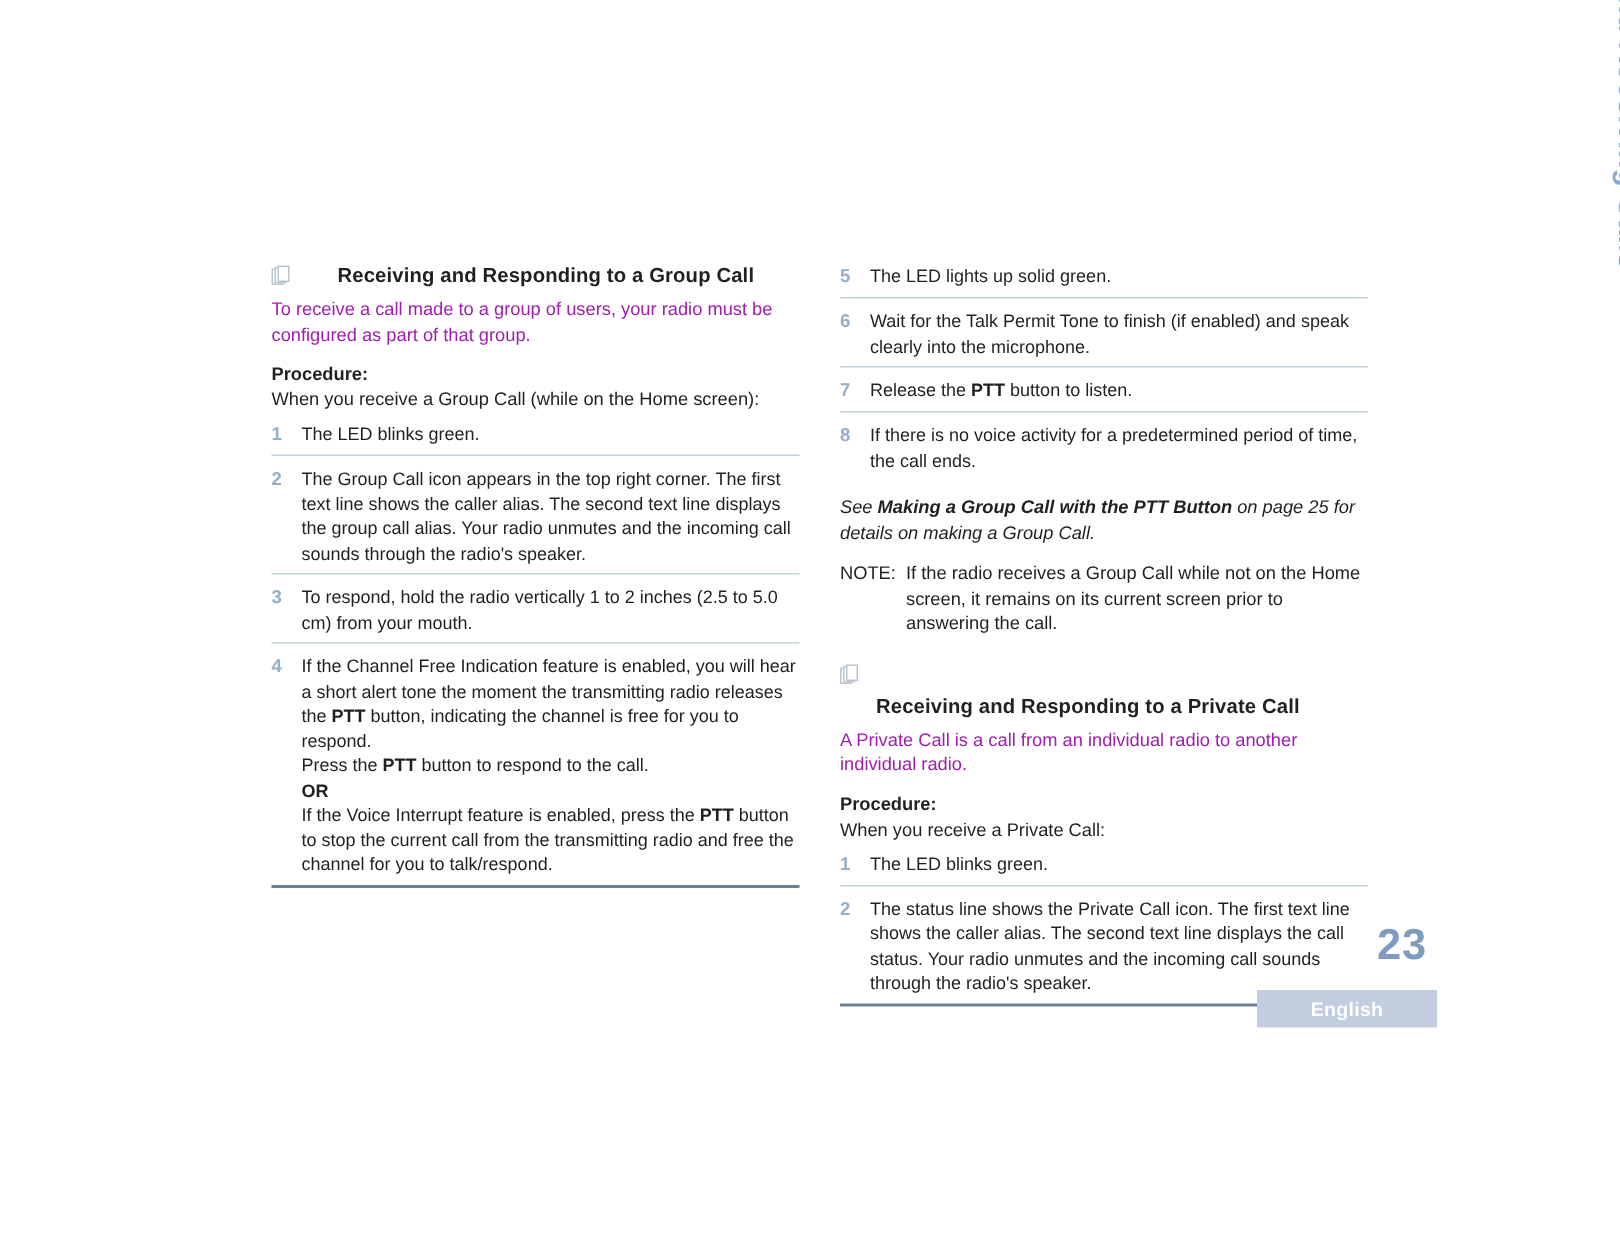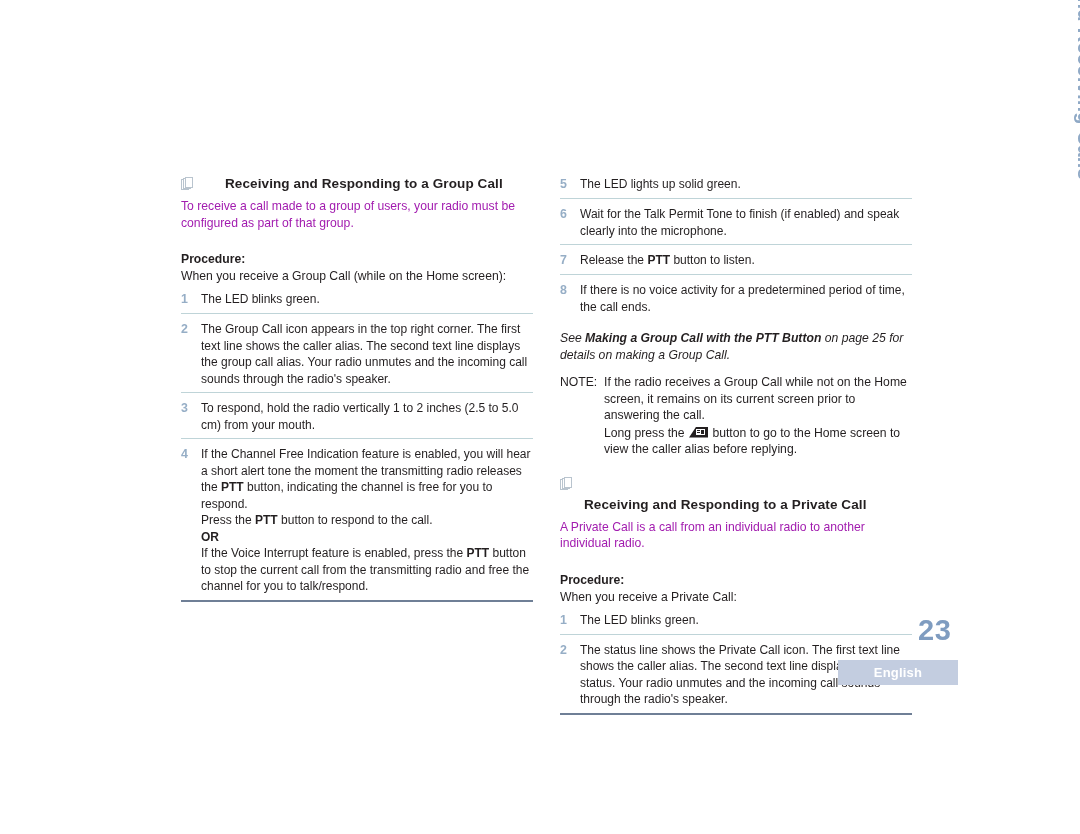--- a/index.html
+++ b/index.html
@@ -57,21 +57,21 @@
   .pages-icon i.b3 { left: 4px; top: 0px; width: 8px; height: 11px; }
 
   
   p.body {
     margin: 0;
     font-size: 12.2px;
     line-height: 16.5px;
     color: #a21caf;
   }
   .proc {
-    margin: 20px 0 0 0;
+    margin: 10px 0 0 0;
     font-size: 12.2px;
     line-height: 17px;
     font-weight: bold;
   }
   .proc-intro {
     margin: 0 0 6px 0;
     font-size: 12.2px;
     line-height: 17px;
   }
 
@@ -301,21 +301,20 @@
       </li>
 
     </ol>
 
     <p class="see-ref"><span>See </span><b>Making a Group Call with the PTT Button</b><span> on page 25 for details on making a Group Call.</span></p>
 
     <div class="note">
       <span class="note-label">NOTE:</span>
       <span class="note-body">
         <span class="np" style="display:block;">If the radio receives a Group Call while not on the Home screen, it remains on its current screen prior to answering the call.</span>
-        <span class="np" style="display:block;"><span>Long press the </span><span class="key-glyph"><span class="ramp"></span><span class="inner"></span><span class="bar"></span><span class="bar2"></span><span class="dot"></span></span><span> button to go to the Home screen to view the caller alias before replying.</span></span>
       </span>
     </div>
 
     <div class="h-sec" style="margin-top:18px;flex-direction:column;">
       <span class="pages-icon">
         <i class="b1"></i>
           <i class="b2"></i>
           <i class="b3"></i>
       </span>
       <span class="h-sec-text">Receiving and Responding to a Private Call</span>

